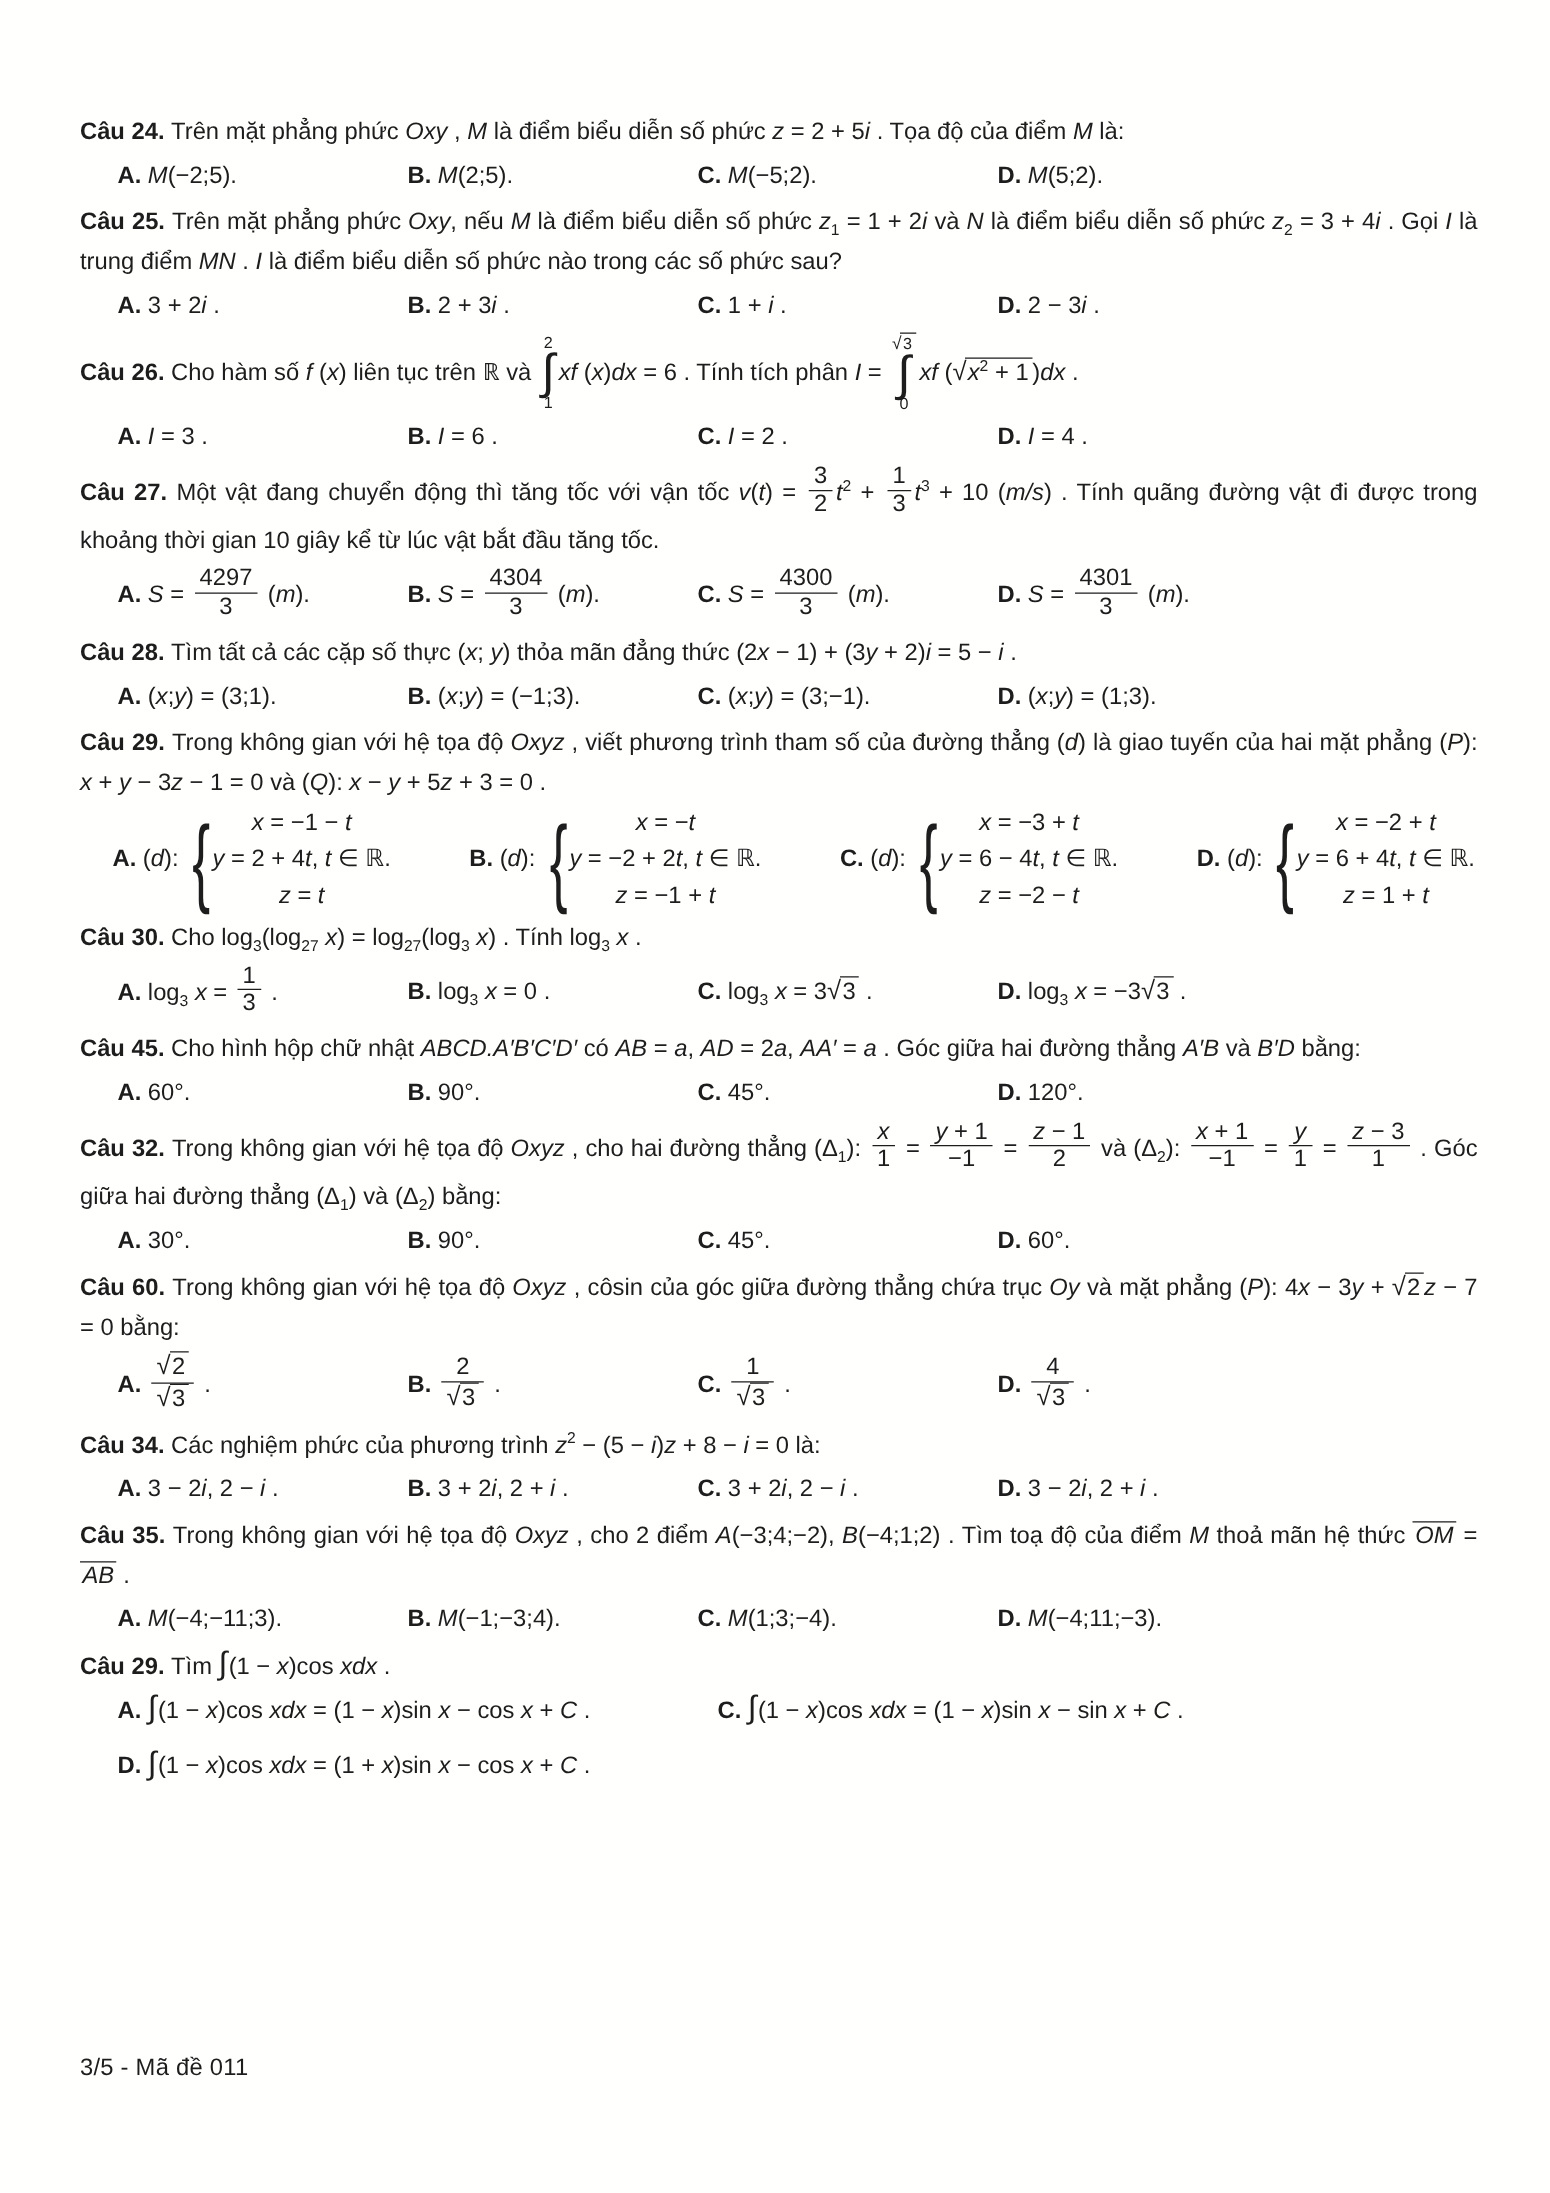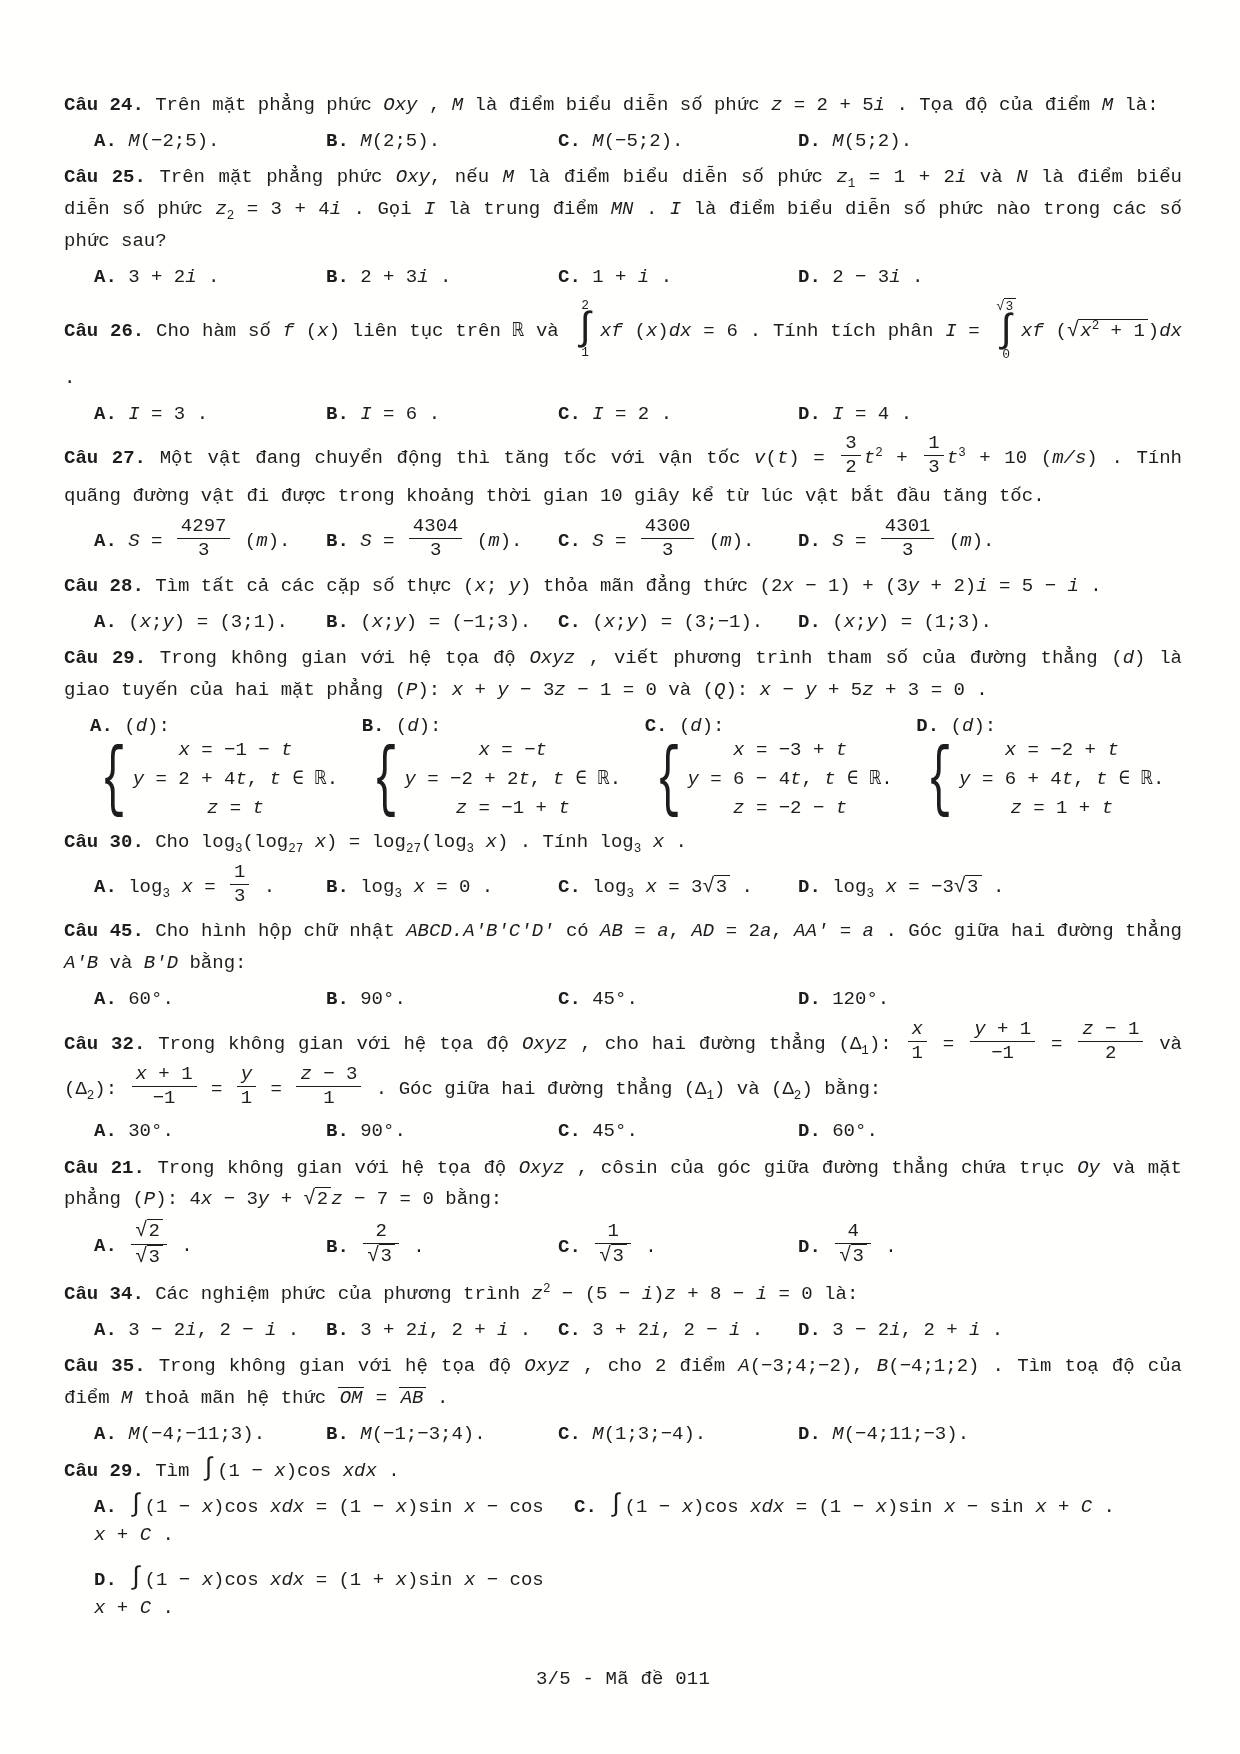--- a/index.html
+++ b/index.html
@@ -1,21 +1,21 @@
 <!DOCTYPE html>
 <html><head>
 <meta charset="utf-8">
 <style>
   * { box-sizing: border-box; }
   html,body { margin:0; padding:0; background:#ffffff; }
   .page {
     width:1240px; height:1754px;
     padding:88px 58px 0 64px;
     display:flex; flex-direction:column;
-    font-family:Liberation Mono, monospace;
+    font-family:Liberation Sans, sans-serif;
     font-size:19px; color:#1d1d1d;
     background:#fffffe;
     overflow:hidden;
   }
   .q { margin:0 0 5px 0; }
   .qbody { margin:2px 0; line-height:1.68; text-align:justify; }
   .qlabel { font-weight:bold; }
   .opts { margin:5px 0 7px 0; padding-left:30px; display:grid; column-gap:8px; align-items:baseline; }
   .cols4 { grid-template-columns:224px 224px 232px auto; }
   .cols2 { grid-template-columns:472px auto; row-gap:16px; }
@@ -32,21 +32,21 @@
   .sqrt .bar { border-top:1.4px solid #1d1d1d; margin-left:-1px; padding:0 3px 0 2px; line-height:1.25; }
   .bint { display:inline-flex; flex-direction:column; align-items:center; vertical-align:middle; margin:0 3px; transform:translateY(-1px); }
   .bint .top, .bint .bot { font-size:0.68em; line-height:1.1; }
   .bint .g { font-size:2.05em; line-height:0.85; font-weight:normal; }
   .ibig { font-size:1.35em; line-height:0.9; vertical-align:middle; display:inline-block; transform:translateY(-2px); margin-right:1px; }
   .cases { display:inline-flex; align-items:center; vertical-align:middle; }
   .cases .brace { font-size:4.1em; font-weight:300; line-height:0.8; transform:scaleX(0.55); margin-right:-4px; }
   .cases .rows { display:inline-flex; flex-direction:column; row-gap:7px; text-align:center; }
   .cases .crow { line-height:1.15; white-space:nowrap; }
   .ov { border-top:1.5px solid #1d1d1d; padding:1px 2px 0 2px; display:inline-block; line-height:1.05; }
-  .footer { margin-top:auto; padding-bottom:64px; text-align:center; font-size:19px; letter-spacing:0.2px; }
+  .footer { margin-top:auto; padding-bottom:88px; text-align:left; font-size:19px; letter-spacing:0.2px; }
 </style>
 </head>
 <body>
 
 <div class="page">
   <div id="questions">
       <div class="q">
         <p class="qbody"><strong class="qlabel">Câu 24. </strong>Trên mặt phẳng phức <em class="mi">Oxy</em> , <em class="mi">M</em> là điểm biểu diễn số phức <em class="mi">z</em> = 2 + 5<em class="mi">i</em> . Tọa độ của điểm <em class="mi">M</em> là:</p>
         <div class="opts cols4">
           <span class="opt"><strong class="ok">A. </strong><em class="mi">M</em>(−2;5).</span>
@@ -208,21 +208,21 @@
             <span class="fd">1</span>
           </span> . Góc giữa hai đường thẳng (Δ<sub class="ms">1</sub>) và (Δ<sub class="ms">2</sub>) bằng:</p>
         <div class="opts cols4">
           <span class="opt"><strong class="ok">A. </strong>30°.</span>
           <span class="opt"><strong class="ok">B. </strong>90°.</span>
           <span class="opt"><strong class="ok">C. </strong>45°.</span>
           <span class="opt"><strong class="ok">D. </strong>60°.</span>
         </div>
       </div>
       <div class="q">
-        <p class="qbody"><strong class="qlabel">Câu 21. </strong>Trong không gian với hệ tọa độ <em class="mi">Oxyz</em> , côsin của góc giữa đường thẳng chứa trục <em class="mi">Oy</em> và mặt phẳng (<em class="mi">P</em>): 4<em class="mi">x</em> − 3<em class="mi">y</em> + <span class="sqrt">
+        <p class="qbody"><strong class="qlabel">Câu 60. </strong>Trong không gian với hệ tọa độ <em class="mi">Oxyz</em> , côsin của góc giữa đường thẳng chứa trục <em class="mi">Oy</em> và mặt phẳng (<em class="mi">P</em>): 4<em class="mi">x</em> − 3<em class="mi">y</em> + <span class="sqrt">
             <span class="rad">√</span>
             <span class="bar">2</span>
           </span><em class="mi">z</em> − 7 = 0 bằng:</p>
         <div class="opts cols4">
           <span class="opt"><strong class="ok">A. </strong><span class="frac">
               <span class="fn"><span class="sqrt">
                   <span class="rad">√</span>
                   <span class="bar">2</span>
                 </span></span>
               <span class="fd"><span class="sqrt">

